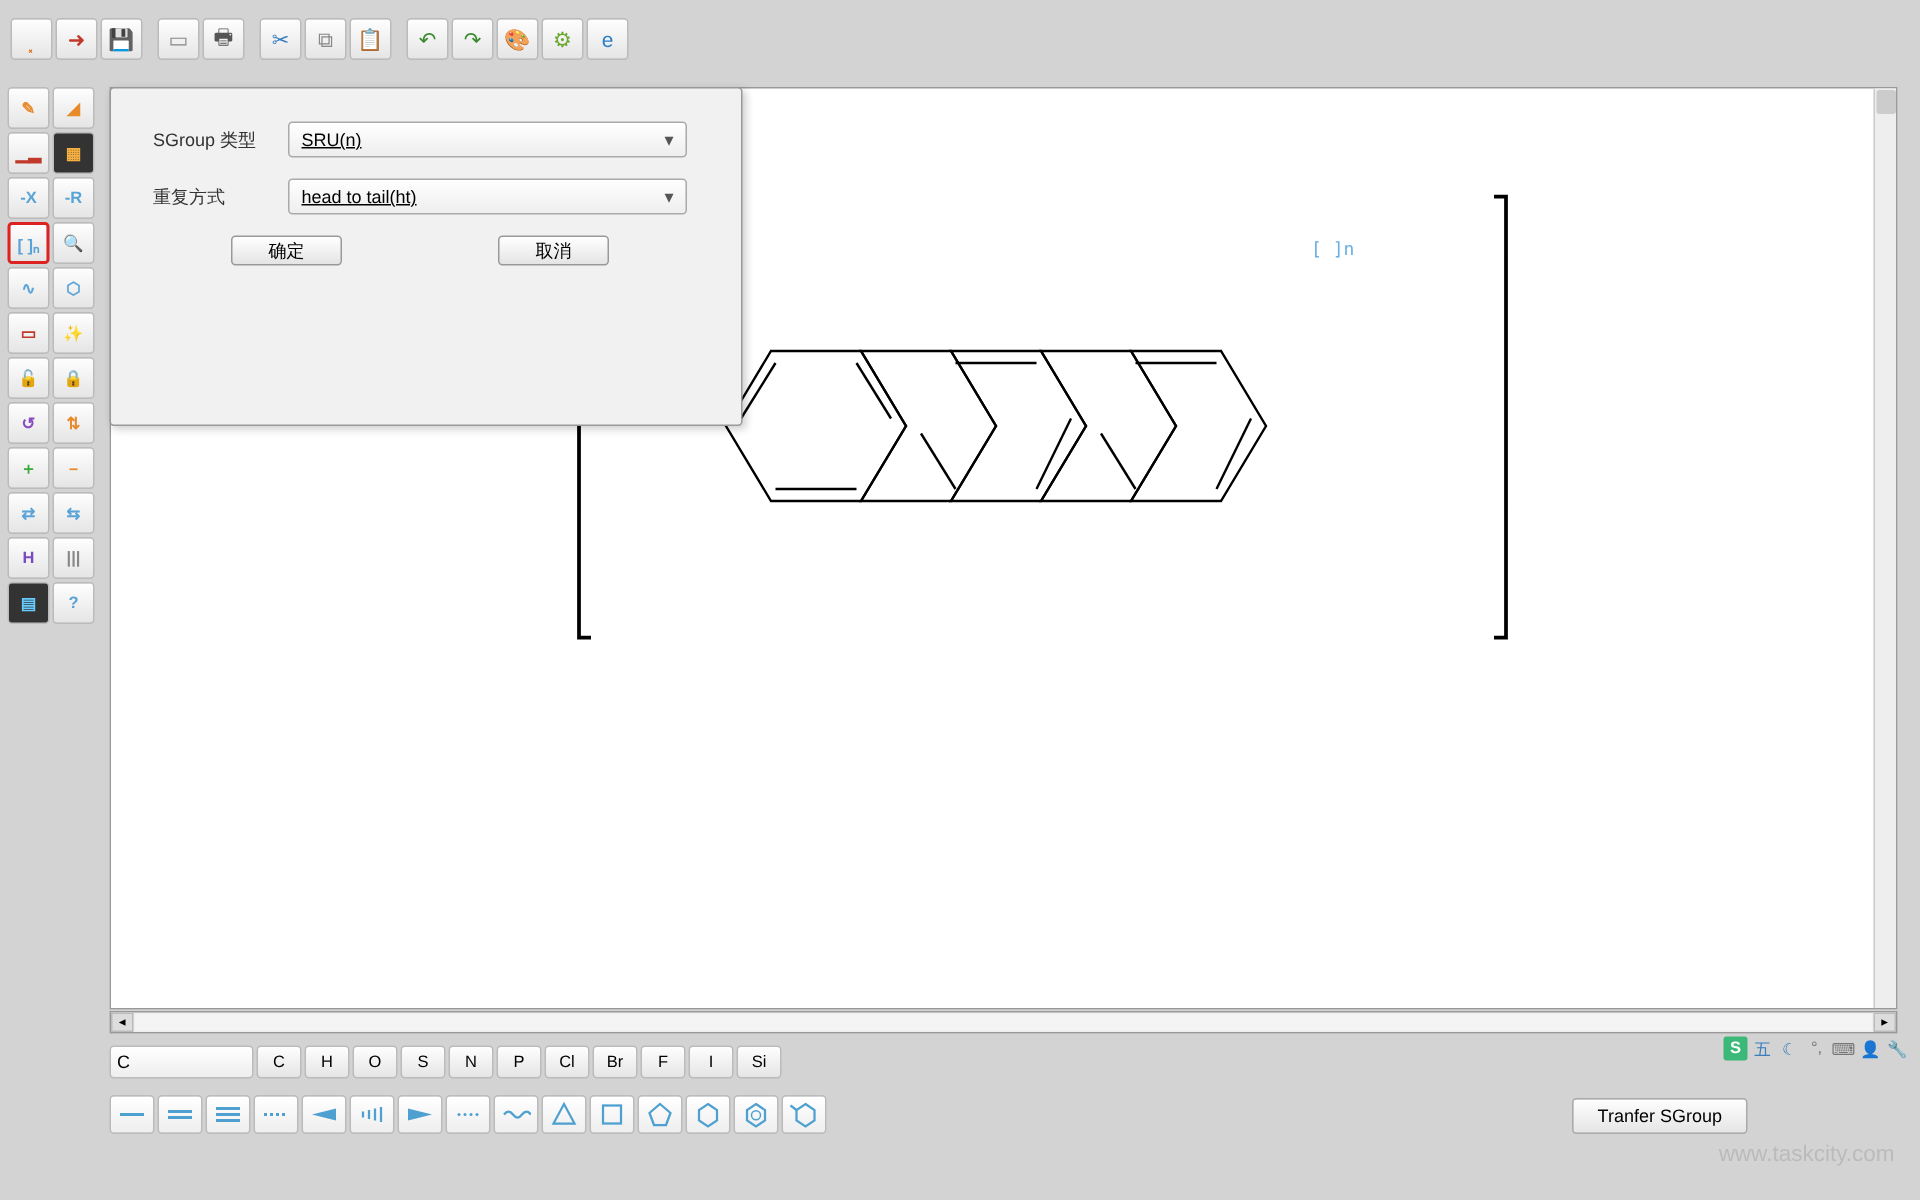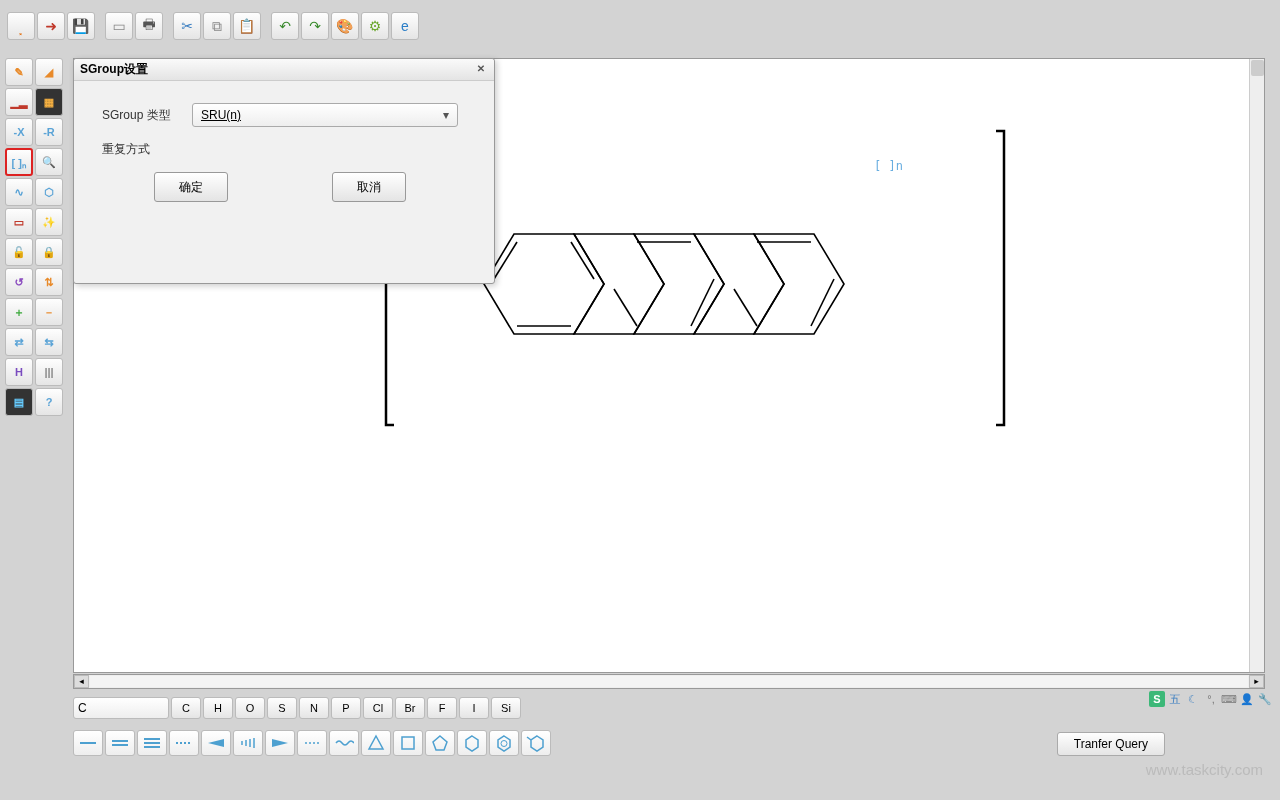--- a/index.html
+++ b/index.html
@@ -35,21 +35,21 @@
   .dialog { position:absolute; left:68px; top:50px; width:422px; height:226px; background:#f1f1f1; border:1px solid #999; border-radius:3px; box-shadow:2px 2px 6px rgba(0,0,0,.2);}
   .dialog .titlebar{ height:22px; background:linear-gradient(#fafafa,#e4e4e4); border-bottom:1px solid #ccc; border-radius:3px 3px 0 0; display:flex; align-items:center; padding:0 6px; font-weight:bold; font-size:12px;}
   .dialog .close{ margin-left:auto; width:14px; height:14px; font-size:10px; color:#555; cursor:pointer; text-align:center; line-height:12px;}
   .dialog .body { padding:22px 36px 10px 28px;}
   .dialog .frow { display:flex; align-items:center; margin-bottom:14px;}
   .dialog .flabel{ width:90px; font-size:12px; color:#333;}
   .dialog .sel{ flex:1; height:24px; border:1px solid #aaa; border-radius:3px; background:linear-gradient(#fff,#eee); display:flex; align-items:center; padding:0 8px; font-size:12px; position:relative;text-decoration:underline;}
   .dialog .sel::after{ content:"▾"; position:absolute; right:8px; color:#555;}
   .dialog .inp{ flex:1; height:24px; border:1px solid #aaa; border-radius:3px; background:#fff; padding:0 8px; font-size:12px;}
   .dialog .btns{ display:flex; justify-content:space-around; margin-top:4px;}
-  .dialog .dbtn{ width:74px; height:30px; border:1px solid #999; border-radius:3px; background:linear-gradient(#fff,#e4e4e4); font-size:12px; cursor:pointer;}
+  .dialog .dbtn{ width:74px; height:20px; border:1px solid #999; border-radius:3px; background:linear-gradient(#fff,#e4e4e4); font-size:12px; cursor:pointer;}
   .ime-bar { position:absolute; right:4px; bottom:86px; display:flex; gap:2px; align-items:center; }
   .ime-bar .ic { width:16px; height:16px; font-size:11px; display:flex; align-items:center; justify-content:center; color:#777;}
   .sgroup-hint { position:absolute; left:800px; top:100px; color:#69aee0; font-size:12px; font-family:monospace;}
 </style>
 </head>
 <body>
 
 <div class="app">
   <div class="title">C<sub>18</sub>H<sub>12</sub></div>
 
@@ -166,33 +166,32 @@
       </div>
   </div>
 
   <div class="canvas-scroll-h-bar">
     <div class="ar left">◂</div>
     <div class="track"></div>
     <div class="ar right">▸</div>
   </div>
 
   <div class="dialog">
-    <div class="titlebar">
-      <span>SGroup设置</span>
-      <span class="close">✕</span>
-    </div>
     <div class="body">
       <div class="frow">
         <div class="flabel">SGroup 类型</div>
         <div class="sel">
             <span>SRU(n)</span>
           </div>
       </div>
       <div class="frow">
         <div class="flabel">重复方式</div>
+        <div class="sel">
+            <span>head to tail(ht)</span>
+          </div>
       </div>
       <div class="btns">
         <button class="dbtn">确定</button>
         <button class="dbtn">取消</button>
       </div>
     </div>
   </div>
 
   <div class="elements-bar">
     <input class="el-input" value="C" style="">
@@ -295,21 +294,21 @@
         </svg>
       </div>
     <div class="bondbtn">
         <svg width="20" height="18">
           <polygon points="11,2 17,6 17,13 11,17 5,13 5,6" stroke="#4da0d0" fill="none" stroke-width="1.5"></polygon>
           <line x1="1" y1="3" x2="5" y2="6" stroke="#4da0d0" stroke-width="1.5"></line>
         </svg>
       </div>
   </div>
 
-  <button class="query-btn">Tranfer Query</button>
+  <button class="query-btn">Tranfer SGroup</button>
 
   <div class="ime-bar">
     <div class="ic" style="background:#3cb878;color:#fff;border-radius:2px;font-weight:bold">S</div>
     <div class="ic" style="color:#3a7ec1">五</div>
     <div class="ic" style="color:#3a7ec1">☾</div>
     <div class="ic">°,</div>
     <div class="ic">⌨</div>
     <div class="ic">👤</div>
     <div class="ic" style="color:#3a7ec1">🔧</div>
   </div>

